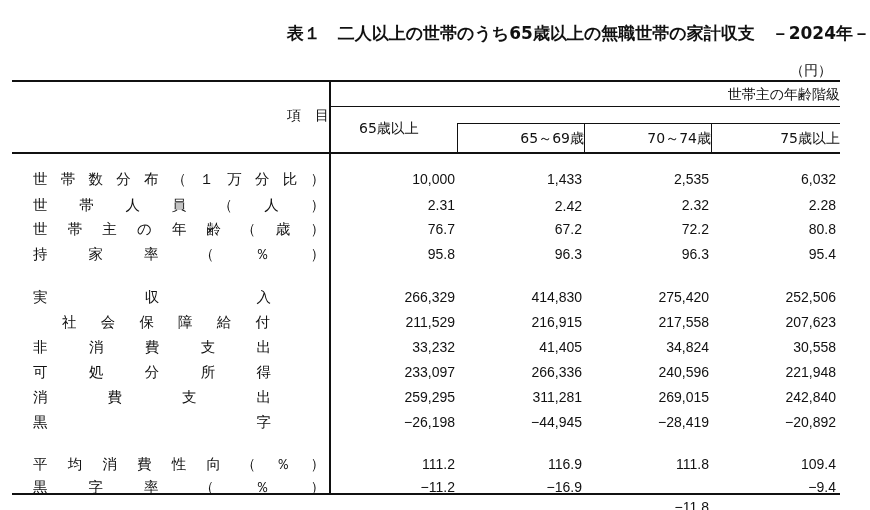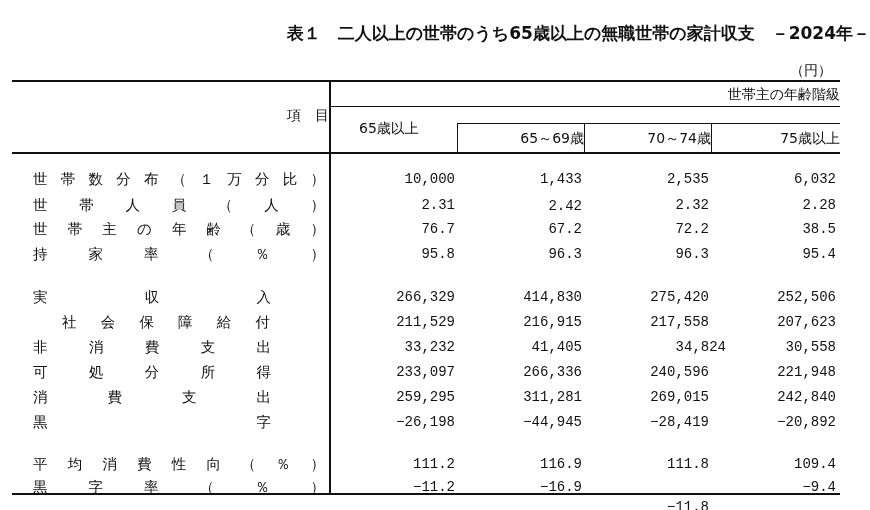--- a/index.html
+++ b/index.html
@@ -6,21 +6,21 @@
   body { width: 870px; height: 510px; position: relative; overflow: hidden;
          font-family: "DejaVu Sans", "Liberation Sans", sans-serif; color: #111; }
   .title { position: absolute; top: 22px; left: 0; width: 870px; text-align: right;
            font-size: 17px; font-weight: bold; letter-spacing: 0px; }
   .unit { position: absolute; top: 62px; left: 790px; font-size: 14px; }
   .hline { position: absolute; background: #111; }
   .vline { position: absolute; background: #111; }
   .hdr { position: absolute; font-size: 14px; text-align: right; }
   .row-label { position: absolute; font-size: 14.5px; display: flex; justify-content: space-between; }
   .row-label span { display: inline-block; }
-  .cell { position: absolute; font-size: 14px; text-align: right; font-family: Liberation Mono, monospace; }
+  .cell { position: absolute; font-size: 14px; text-align: right; font-family: Liberation Sans, sans-serif; }
 </style>
 </head>
 <body>
 
 <div class="title">表１　二人以上の世帯のうち65歳以上の無職世帯の家計収支　－2024年－</div>
 <div class="unit">（円）</div>
 
 <div class="hline" style="left:12px;top:80px;width:828px;height:2px;"></div>
 <div class="hline" style="left:331px;top:106px;width:509px;height:1px;"></div>
 <div class="hline" style="left:457px;top:123px;width:383px;height:1px;"></div>
@@ -76,21 +76,21 @@
       <span>の</span>
       <span>年</span>
       <span>齢</span>
       <span>（</span>
       <span>歳</span>
       <span>）</span>
     </div>
     <div class="cell" style="top: 221px; left: 345px; width: 110px;">76.7</div>
     <div class="cell" style="top: 221px; left: 472px; width: 110px;">67.2</div>
     <div class="cell" style="top: 221px; left: 599px; width: 110px;">72.2</div>
-    <div class="cell" style="top: 221px; left: 726px; width: 110px;">38.5</div>
+    <div class="cell" style="top: 221px; left: 726px; width: 110px;">80.8</div>
     <div class="row-label" style="left: 33px; top: 245px; width: 292px;">
       <span>持</span>
       <span>家</span>
       <span>率</span>
       <span>（</span>
       <span>％</span>
       <span>）</span>
     </div>
     <div class="cell" style="top: 246px; left: 345px; width: 110px;">95.8</div>
     <div class="cell" style="top: 246px; left: 472px; width: 110px;">96.3</div>
@@ -119,21 +119,21 @@
     <div class="cell" style="top: 314px; left: 726px; width: 110px;">207,623</div>
     <div class="row-label" style="left: 33px; top: 338px; width: 238px;">
       <span>非</span>
       <span>消</span>
       <span>費</span>
       <span>支</span>
       <span>出</span>
     </div>
     <div class="cell" style="top: 339px; left: 345px; width: 110px;">33,232</div>
     <div class="cell" style="top: 339px; left: 472px; width: 110px;">41,405</div>
-    <div class="cell" style="top: 339px; left: 616px; width: 110px;">34,824</div>
+    <div class="cell" style="top: 339px; left: 599px; width: 110px;">34,824</div>
     <div class="cell" style="top: 339px; left: 726px; width: 110px;">30,558</div>
     <div class="row-label" style="left: 33px; top: 363px; width: 238px;">
       <span>可</span>
       <span>処</span>
       <span>分</span>
       <span>所</span>
       <span>得</span>
     </div>
     <div class="cell" style="top: 364px; left: 345px; width: 110px;">233,097</div>
     <div class="cell" style="top: 364px; left: 472px; width: 110px;">266,336</div>

